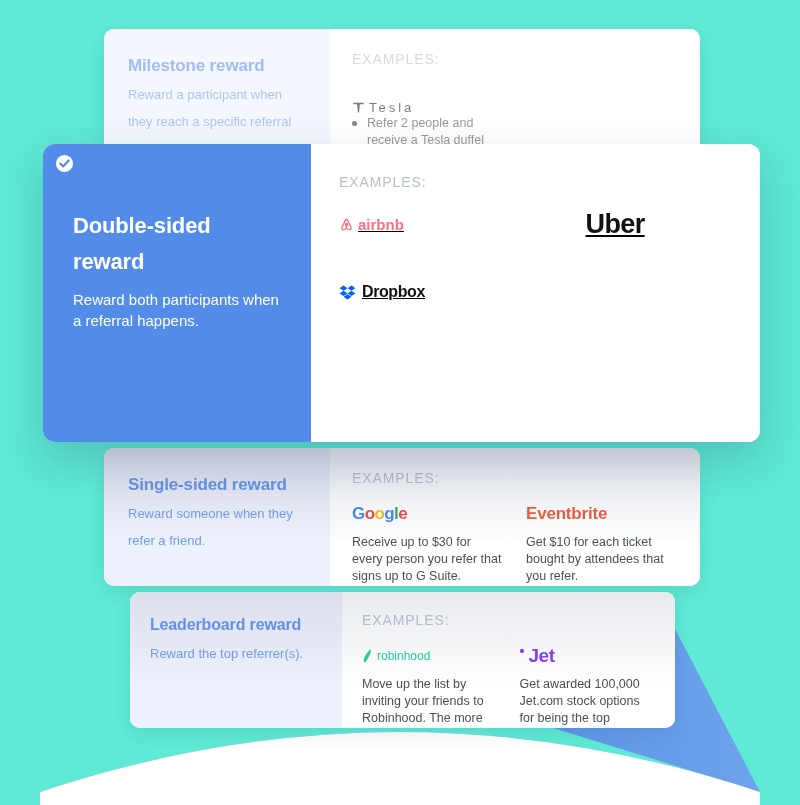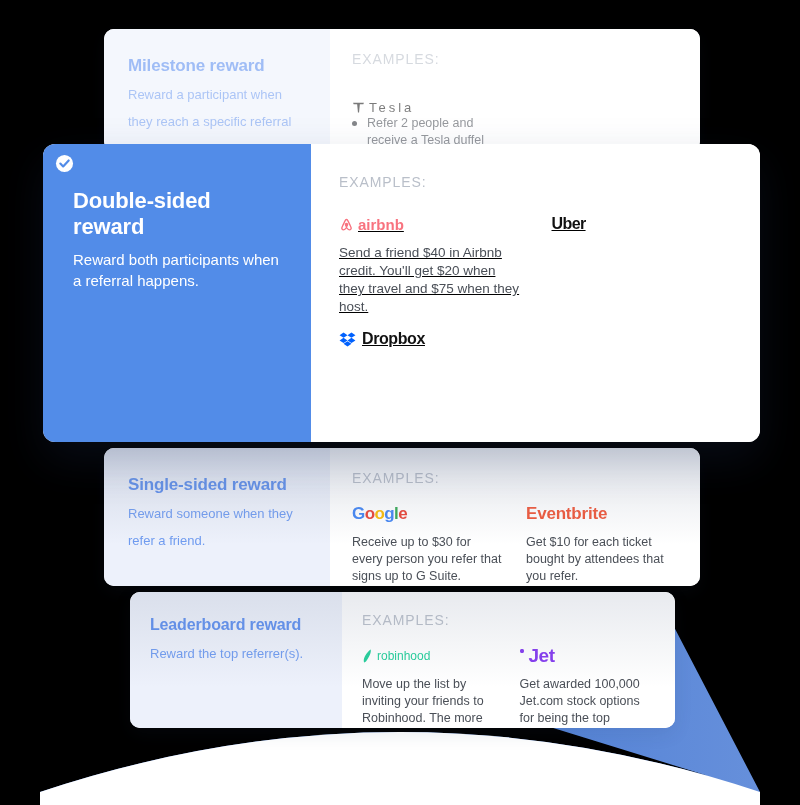--- a/index.html
+++ b/index.html
@@ -9,21 +9,21 @@
     height: 805px;
     background: #ffffff;
     font-family: "Liberation Sans", sans-serif;
     overflow: hidden;
   }
 
   #stage {
     position: relative;
     width: 800px;
     height: 805px;
-    background: #000000;
+    background: #5eead4;
   }
 
   
   .deco-fan {
     position: absolute;
     left: 0;
     top: 600px;
     width: 800px;
     height: 205px;
     z-index: 0;
@@ -119,22 +119,23 @@
   }
   #card-double .card-left {
     width: 268px;
     background: #528ce8;
     padding: 44px 30px 20px 30px;
     position: relative;
   }
   #card-double .card-title {
     color: #ffffff;
     font-size: 22px;
-    line-height: 26px;
+    line-height: 36px;
     margin-bottom: 9px;
+    margin-top: 20px;
   }
   #card-double .card-desc {
     color: #ffffff;
     font-size: 15px;
     line-height: 21px;
   }
   #card-double .card-right { padding: 30px 28px 24px 28px; }
   #card-double .examples-label { margin-bottom: 22px; }
   #card-double .ex-grid { gap: 32px; text-decoration: underline; }
   #card-double .ex-text { font-size: 13.5px; line-height: 18px; }
@@ -175,21 +176,21 @@
   }
   #dim-top   { left: 104px; top: 29px;  width: 596px; height: 122px; border-radius: 10px; }
   #dim-mid   { left: 104px; top: 448px; width: 596px; height: 138px; border-radius: 10px;
                background: linear-gradient(to bottom, rgba(150,160,180,.30), rgba(255,255,255,0) 70%); }
   #dim-bot   { left: 130px; top: 592px; width: 545px; height: 136px; border-radius: 10px;
                background: linear-gradient(to bottom, rgba(150,160,180,.22), rgba(255,255,255,0) 70%); }
 
   
   .logo-tesla   { font-family: "Liberation Sans", sans-serif; font-size: 13px; letter-spacing: 3px; color: #1b1b1b; display:flex; align-items:center; gap:4px;margin-top:24px;}
   .logo-airbnb  { color: #f8737f; font-size: 15px; font-weight: bold; display:flex; align-items:center; gap:4px; }
-  .logo-uber    { color: #111111; font-size: 16px; font-weight: bold; letter-spacing: -0.6px; }
+  .logo-uber    { color: #111111; font-size: 27px; font-weight: bold; letter-spacing: -0.6px; margin-left: 34px; }
   .logo-dropbox { color: #121212; font-size: 16px; font-weight: bold; letter-spacing: -0.4px; display:flex; align-items:center; gap:6px;}
   .logo-coinbase{ color: #2b7ae0; font-size: 21px; letter-spacing: -0.4px; }
   .logo-google  { font-size: 17px; font-weight: bold; letter-spacing: -0.6px; }
   .logo-google span:nth-child(1){color:#4285f4;} .logo-google span:nth-child(2){color:#ea4335;}
   .logo-google span:nth-child(3){color:#fbbc05;} .logo-google span:nth-child(4){color:#4285f4;}
   .logo-google span:nth-child(5){color:#34a853;} .logo-google span:nth-child(6){color:#ea4335;}
   .logo-eventbrite{ color: #f05537; font-size: 17px; font-weight: bold; letter-spacing: -0.2px; }
   .logo-robinhood { color: #21ce99; font-size: 12px; display:flex; align-items:center; gap:5px; }
   .logo-jet     { color: #8338f0; font-size: 19px; font-weight: bold; letter-spacing: -0.5px; display:flex; align-items:center; gap:2px;}
 </style>
@@ -314,30 +315,29 @@
       <div class="ex-grid">
         <div class="ex-col">
           <div class="ex-logo">
             <span class="logo-airbnb">
               <svg width="15" height="15" viewBox="0 0 24 24">
                 <path d="M12 2.6 C 9.6 2.6 8.6 5.3 7 9 C 5 13.4 3.4 16 3.4 18 C 3.4 20 5 21.4 6.9 21.4 C 8.7 21.4 10.5 20 12 18.2 C 13.5 20 15.3 21.4 17.1 21.4 C 19 21.4 20.6 20 20.6 18 C 20.6 16 19 13.4 17 9 C 15.4 5.3 14.4 2.6 12 2.6 Z M 12 5 C 13 5 13.8 7.2 15 10 C 16.7 13.8 18.3 16.3 18.3 18 C 18.3 18.9 17.8 19.4 17 19.4 C 15.8 19.4 14.2 17.8 12.9 16.2 C 14 14.6 14.8 13.2 14.8 11.9 C 14.8 10.2 13.6 9 12 9 C 10.4 9 9.2 10.2 9.2 11.9 C 9.2 13.2 10 14.6 11.1 16.2 C 9.8 17.8 8.2 19.4 7 19.4 C 6.2 19.4 5.7 18.9 5.7 18 C 5.7 16.3 7.3 13.8 9 10 C 10.2 7.2 11 5 12 5 Z" fill="#f8737f"></path>
               </svg>
               <span>airbnb</span>
             </span>
           </div>
-          <div class="ex-text">Send a friend $40 in Airbnb credit. You'll get $20 when they travel and $75 when they host.</div>
         </div>
         <div class="ex-col">
           <div class="ex-logo">
             <span class="logo-uber">Uber</span>
           </div>
         </div>
       </div>
 
-      <div class="ex-grid" style="margin-top:11px;">
+      <div class="ex-grid" style="margin-top:36px;">
         <div class="ex-col">
           <div class="ex-logo">
             <span class="logo-dropbox">
               <svg width="17" height="15" viewBox="0 0 24 22">
                 <path d="M6.2 0.8 L0.4 4.7 L6.2 8.5 L12 4.7 Z" fill="#0061fe"></path>
                 <path d="M17.8 0.8 L12 4.7 L17.8 8.5 L23.6 4.7 Z" fill="#0061fe"></path>
                 <path d="M0.4 12.3 L6.2 16.1 L12 12.3 L6.2 8.5 Z" fill="#0061fe"></path>
                 <path d="M23.6 12.3 L17.8 16.1 L12 12.3 L17.8 8.5 Z" fill="#0061fe"></path>
                 <path d="M6.2 17.4 L12 21.2 L17.8 17.4 L12 13.6 Z" fill="#0061fe"></path>
               </svg>

